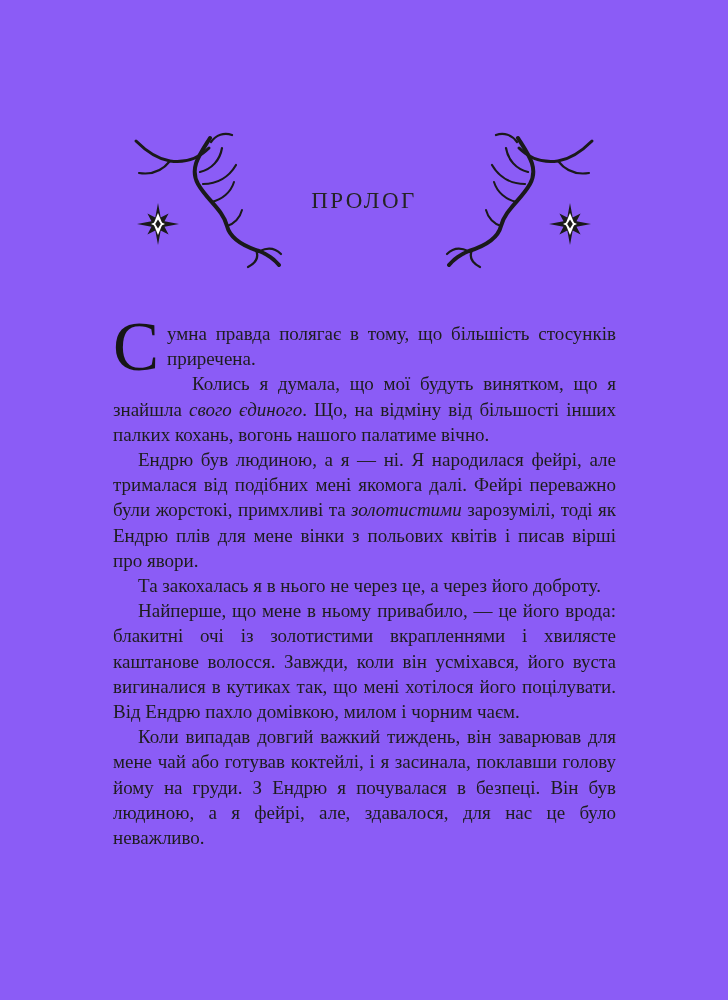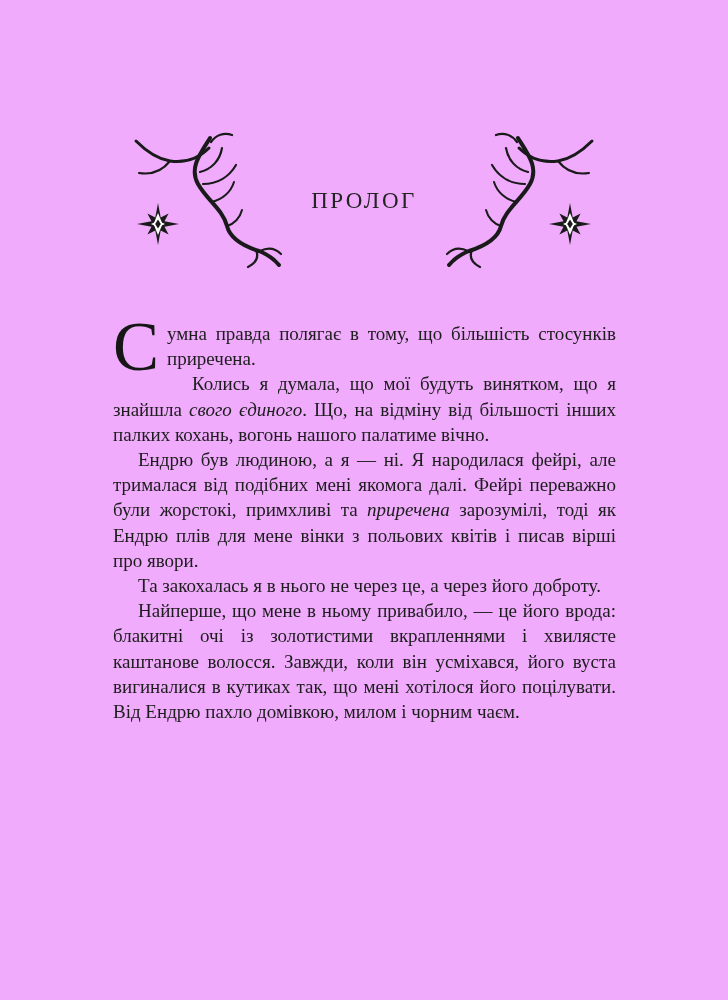--- a/index.html
+++ b/index.html
@@ -4,21 +4,21 @@
 <style>
   html, body {
     margin: 0;
     padding: 0;
     background: #ffffff;
   }
   .page {
     position: relative;
     width: 728px;
     height: 1000px;
-    background: #f0abfc;
+    background: #8b5cf6;
     font-family: "Liberation Serif", serif;
     color: #1c1c1c;
     overflow: hidden;
   }
   .ornament {
     position: absolute;
     top: 132px;
     width: 174px;
     height: 138px;
   }
@@ -111,22 +111,23 @@
   </div>
 
   <div class="chapter-title">ПРОЛОГ</div>
 
   <div class="body-text">
 
     <p class="para first"><span class="dropcap">С</span><span>умна правда полягає в тому, що більшість стосунків приречена.</span></p>
 
     <p class="para"><span>Колись я думала, що мої будуть винятком, що я знайшла </span><span class="it">свого єдиного</span><span>. Що, на відміну від більшості інших палких кохань, вогонь нашого палатиме вічно.</span></p>
 
-    <p class="para"><span>Ендрю був людиною, а я — ні. Я народилася фейрі, але трималася від подібних мені якомога далі. Фейрі переважно були жорстокі, примхливі та </span><span class="it">приречена</span><span> зарозумілі, тоді як Ендрю плів для мене вінки з польових квітів і писав вірші про явори.</span></p>
+    <p class="para"><span>Ендрю був людиною, а я — ні. Я народилася фейрі, але трималася від подібних мені якомога далі. Фейрі переважно були жорстокі, примхливі та </span><span class="it">золотистими</span><span> зарозумілі, тоді як Ендрю плів для мене вінки з польових квітів і писав вірші про явори.</span></p>
 
     <p class="para"><span>Та закохалась я в нього не через це, а через його доброту.</span></p>
 
     <p class="para"><span>Найперше, що мене в ньому привабило, — це його врода: блакитні очі із золотистими вкрапленнями і хвилясте каштанове волосся. Завжди, коли він усміхався, його вуста вигиналися в кутиках так, що мені хотілося його поцілувати. Від Ендрю пахло домівкою, милом і чорним чаєм.</span></p>
 
+    <p class="para"><span>Коли випадав довгий важкий тиждень, він заварював для мене чай або готував коктейлі, і я засинала, поклавши голову йому на груди. З Ендрю я почувалася в безпеці. Він був людиною, а я фейрі, але, здавалося, для нас це було неважливо.</span></p>
 
   </div>
 
 </div>
 
 </body></html>

